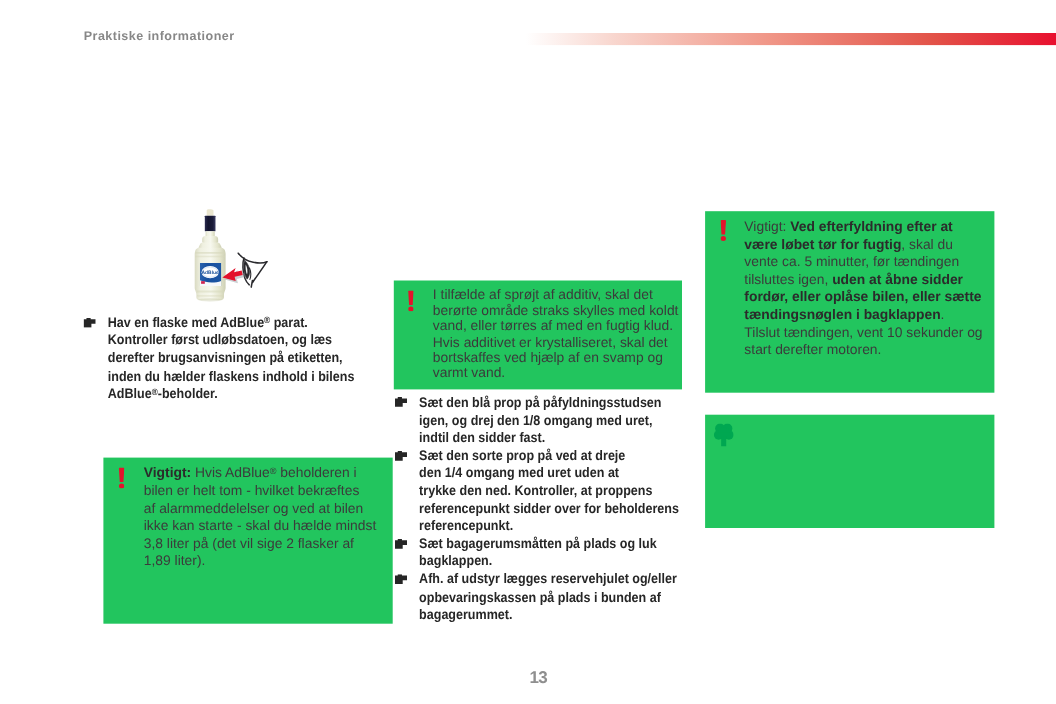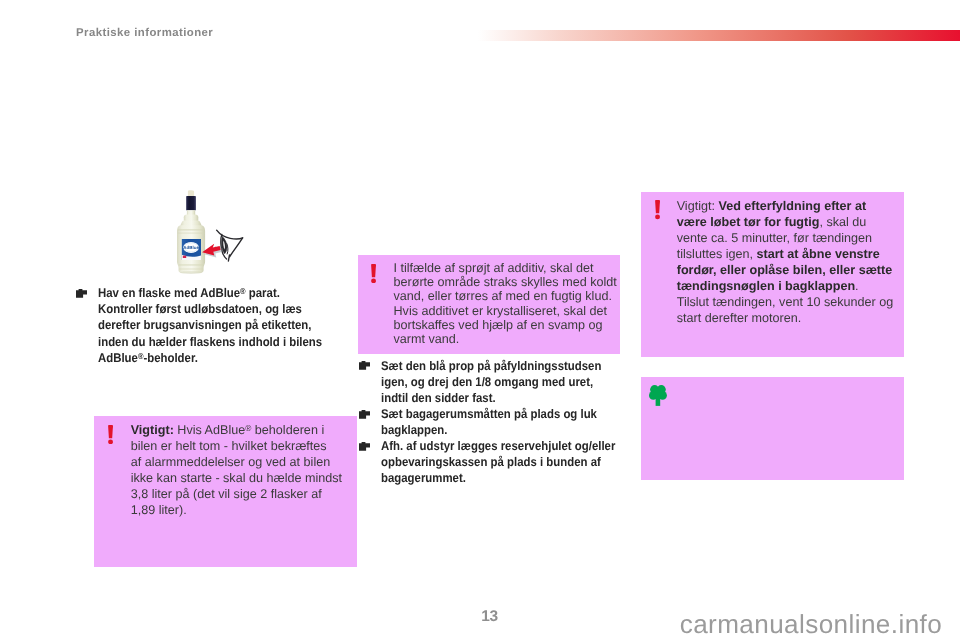--- a/index.html
+++ b/index.html
@@ -7,21 +7,21 @@
        font-family:"Liberation Sans",sans-serif;overflow:hidden;position:relative;
        -webkit-font-smoothing:antialiased;text-rendering:geometricPrecision;}
   .page{position:absolute;left:0;top:0;width:960px;height:640px;background:#fff;}
 
   
   .hdr-title{position:absolute;left:76.1px;top:26.5px;font-size:11.4px;font-weight:bold;
              color:#878787;letter-spacing:0.43px;white-space:nowrap;}
   .hdr-bar{position:absolute;left:478px;top:30px;width:482px;height:11px;}
 
   
-  .box{position:absolute;background:#f0abfc;box-sizing:border-box;}
+  .box{position:absolute;background:#22c55e;box-sizing:border-box;}
   .box-ico{position:absolute;line-height:0;}
   .box-txt{position:absolute;color:#3b3b3b;font-size:12.6px;line-height:16.1px;
            white-space:pre;}
   .box-txt b{font-weight:bold;color:#2b2b2b;}
   sup{font-size:0.66em;vertical-align:0.36em;line-height:0;}
 
   
   .blist{position:absolute;}
   .bi{position:relative;color:#262626;font-size:12.6px;line-height:16.1px;font-weight:bold;
       padding-left:22px;}
@@ -153,48 +153,53 @@
       <div class="bi">
         <span class="mk"><svg width="11" height="9" viewBox="0 0 11 9">
             <path d="M2.6 0 H6.4 V1.2 H11 V5.4 H7.1 V8.8 H0 V1.2 H2.6 Z" fill="#262626"></path>
           </svg></span>
         <span class="tx">Sæt den blå prop på påfyldningsstudsen<br>igen, og drej den 1/8 omgang med uret,<br>indtil den sidder fast.</span>
       </div>
       <div class="bi">
         <span class="mk"><svg width="11" height="9" viewBox="0 0 11 9">
             <path d="M2.6 0 H6.4 V1.2 H11 V5.4 H7.1 V8.8 H0 V1.2 H2.6 Z" fill="#262626"></path>
           </svg></span>
+        <span class="tx">Sæt den sorte prop på ved at dreje<br>den 1/4 omgang med uret uden at<br>trykke den ned. Kontroller, at proppens<br>referencepunkt sidder over for beholderens<br>referencepunkt.</span>
+      </div>
+      <div class="bi">
+        <span class="mk"><svg width="11" height="9" viewBox="0 0 11 9">
+            <path d="M2.6 0 H6.4 V1.2 H11 V5.4 H7.1 V8.8 H0 V1.2 H2.6 Z" fill="#262626"></path>
+          </svg></span>
         <span class="tx">Sæt bagagerumsmåtten på plads og luk<br>bagklappen.</span>
       </div>
       <div class="bi">
         <span class="mk"><svg width="11" height="9" viewBox="0 0 11 9">
             <path d="M2.6 0 H6.4 V1.2 H11 V5.4 H7.1 V8.8 H0 V1.2 H2.6 Z" fill="#262626"></path>
           </svg></span>
         <span class="tx">Afh. af udstyr lægges reservehjulet og/eller<br>opbevaringskassen på plads i bunden af<br>bagagerummet.</span>
       </div>
     </div>
 
   <div class="box" id="box-right">
     <div class="box-ico"><svg width="5.1" height="19.2" viewBox="0 0 5.1 19.2">
           <path d="M0.1 0.75 C0.1 0.2 0.6 0 1.3 0 H3.8 C4.5 0 5.0 0.2 5.0 0.75 L4.2 13.3 H0.9 Z" fill="#e3132c"></path>
           <ellipse cx="2.55" cy="16.9" rx="2.45" ry="2.3" fill="#e3132c"></ellipse>
         </svg></div>
-    <div class="box-txt">Vigtigt: <b>Ved efterfyldning efter at</b><br><b>være løbet tør for fugtig</b>, skal du<br>vente ca. 5 minutter, før tændingen<br>tilsluttes igen, <b>start at åbne venstre</b><br><b>fordør, eller oplåse bilen, eller sætte</b><br><b>tændingsnøglen i bagklappen</b>.<br>Tilslut tændingen, vent 10 sekunder og<br>start derefter motoren.</div>
+    <div class="box-txt">Vigtigt: <b>Ved efterfyldning efter at</b><br><b>være løbet tør for fugtig</b>, skal du<br>vente ca. 5 minutter, før tændingen<br>tilsluttes igen, <b>uden at åbne sidder</b><br><b>fordør, eller oplåse bilen, eller sætte</b><br><b>tændingsnøglen i bagklappen</b>.<br>Tilslut tændingen, vent 10 sekunder og<br>start derefter motoren.</div>
   </div>
 
   <div class="box" id="box-eco">
     <div class="box-ico"><svg width="17.9" height="21.1" viewBox="0 0 17.9 21.1">
           <g fill="#00a751">
             <circle cx="5.6" cy="4.6" r="4.5"></circle>
             <circle cx="12.3" cy="4.6" r="4.5"></circle>
             <circle cx="4.3" cy="10.4" r="4.3"></circle>
             <circle cx="13.6" cy="10.4" r="4.3"></circle>
             <circle cx="9.0" cy="8.6" r="5.4"></circle>
             <rect x="2.4" y="7.8" width="13.1" height="5.4"></rect>
             <path d="M6.6 11.6 h4.6 v9.3 h-4.6 z"></path>
           </g>
         </svg></div>
   </div>
 
   <div class="pagenum">13</div>
-  <div class="wmark"><span>carmanualsonline</span><span class="dim">.info</span></div>
 
 </div>
 
 </body></html>

